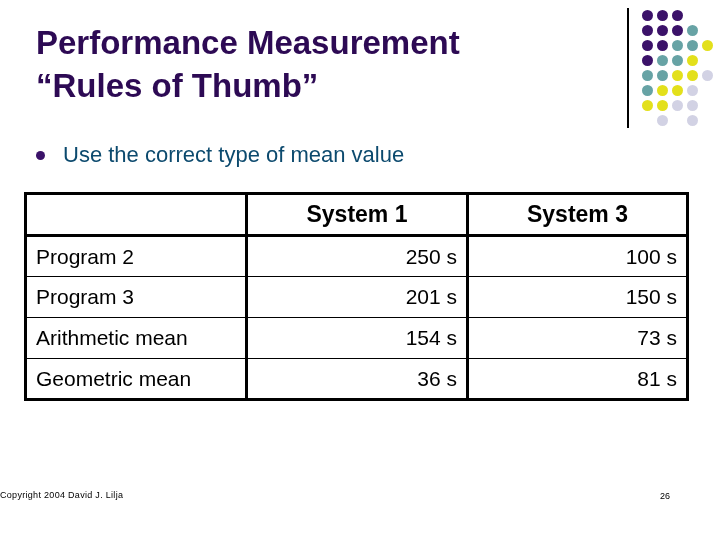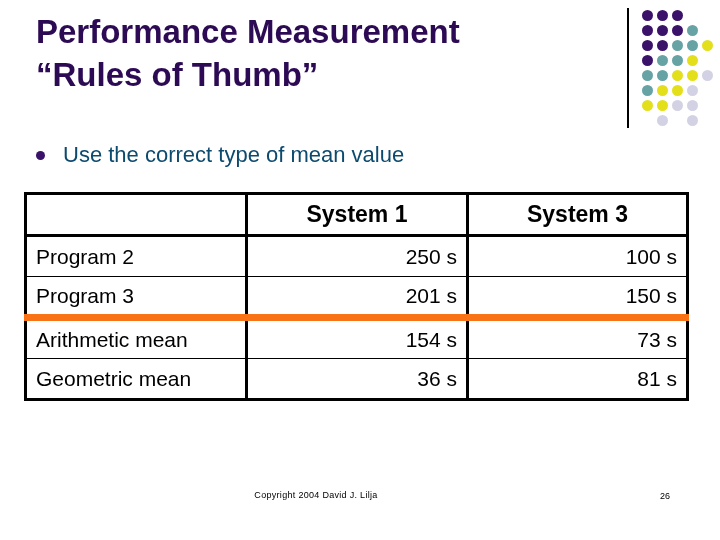--- a/index.html
+++ b/index.html
@@ -12,21 +12,21 @@
     background: #ffffff;
     font-family: "Liberation Sans", sans-serif;
     overflow: hidden;
     position: relative;
   }
 
   
   #title-block {
     position: absolute;
     left: 36px;
-    top: 10px;
+    top: 21px;
     width: 570px;
   }
   .title-line {
     color: #2D0A54;
     font-size: 33px;
     font-weight: bold;
     line-height: 43px;
     letter-spacing: 0px;
     white-space: nowrap;
   }
@@ -109,35 +109,34 @@
     text-align: center;
     font-size: 23px;
     height: 42px;
     border-bottom: 3px solid #000000;
   }
   #perf-table th.head-blank {
     border-bottom: 3px solid #000000;
   }
   #perf-table td.label { text-align: left; }
   #perf-table td.num   { text-align: right; }
-  #perf-table tr.sep-above td { border-top: 7px solid #f97316; }
+  #perf-table tr.sep-above td { border-top: 1px solid #f97316; }
   #perf-table td.col-first, #perf-table th.col-first { border-left: none; }
   #perf-table td.col-last,  #perf-table th.col-last  { border-right: none; }
   #perf-table tr:first-child th { border-top: none; }
   #perf-table tr:last-child td { border-bottom: none; }
   
   #perf-table .vsep-l { border-left: 3px solid #000000; }
 
   
   #footer-copyright {
     position: absolute;
     left: 0;
     top: 490px;
     width: 632px;
-    text-align: center;
     font-size: 9px;
     color: #000000;
     letter-spacing: 0.3px;
   }
   #footer-pagenum {
     position: absolute;
     left: 660px;
     top: 491px;
     font-size: 9px;
     color: #000000;

